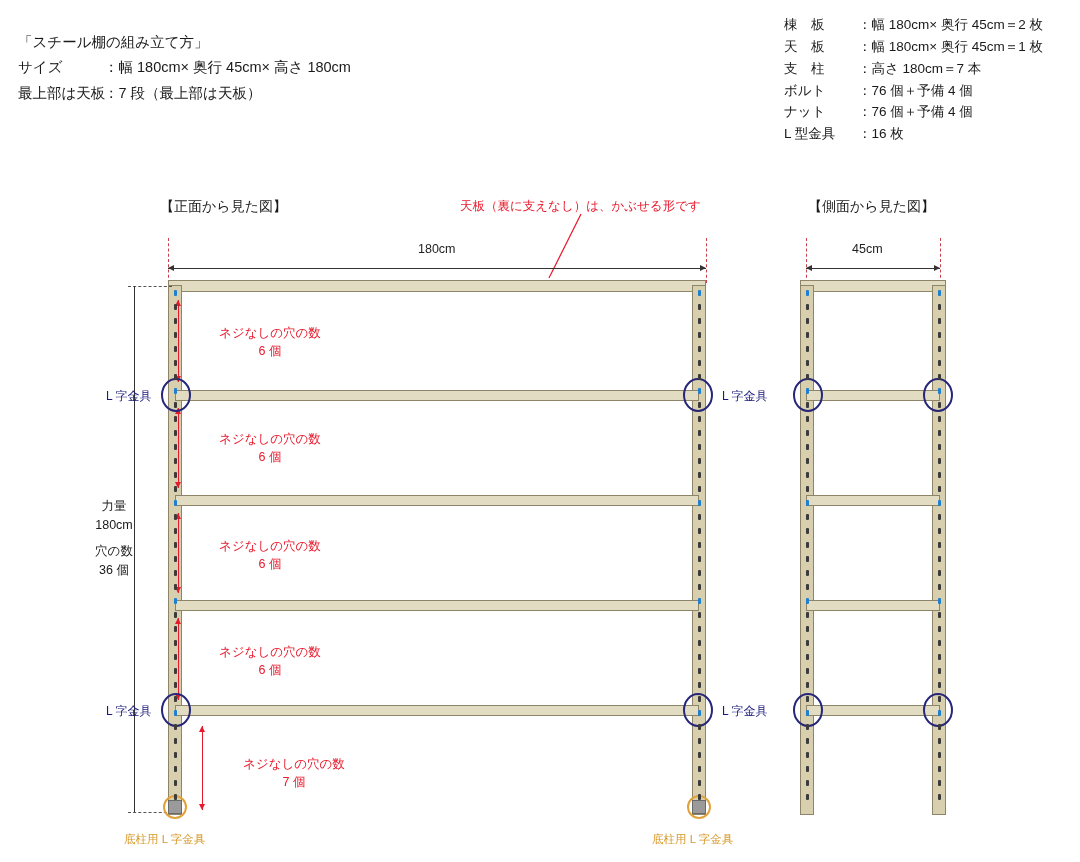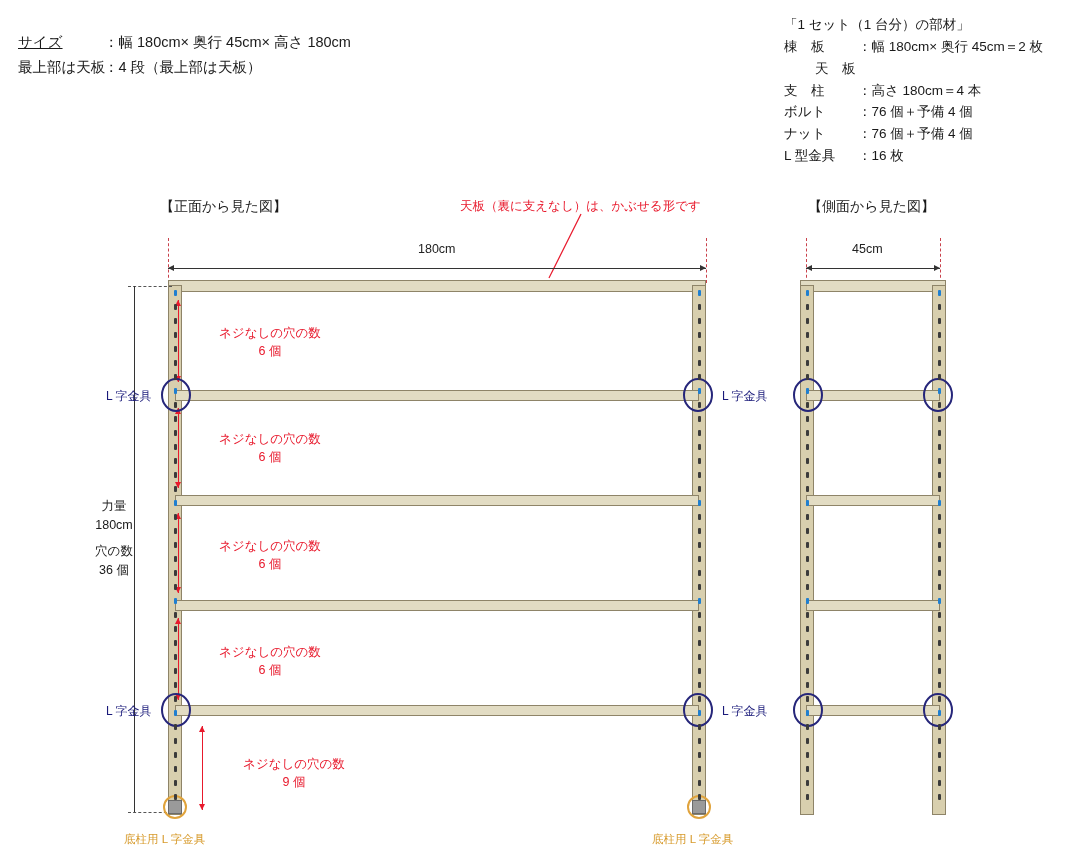--- a/index.html
+++ b/index.html
@@ -62,40 +62,41 @@
   .foot{background:#9a9a9a;border:1px solid #6a6a6a;box-sizing:border-box;}
   .footring{border:2px solid #e0a33c;border-radius:50%;box-sizing:border-box;}
   .foot-label{font-size:11.5px;color:#d79a2b;}
 
   .vlabel{font-size:12.5px;text-align:center;line-height:1.5;}
 </style>
 </head>
 <body>
 
 <div class="abs" id="title-block">
+  <div>「スチール棚の組み立て方」</div>
   <div class="nowrap">
-    <span style="display:inline-block;width:86px;text-decoration:underline;">サイズ</span><span>：幅 180cm× 奥行 45cm× 高さ 180cm</span>
+    <span style="display:inline-block;width:86px;">サイズ</span><span>：幅 180cm× 奥行 45cm× 高さ 180cm</span>
   </div>
   <div class="nowrap">
-    <span style="display:inline-block;width:86px;">最上部は天板</span><span>：4 段（最上部は天板）</span>
+    <span style="display:inline-block;width:86px;">最上部は天板</span><span>：7 段（最上部は天板）</span>
   </div>
 </div>
 
 <div class="abs" id="parts-block">
-  <div>「1 セット（1 台分）の部材」</div>
   <div class="parts-row">
       <span class="parts-label" style="width:74px;">棟　板</span>
       <span class="parts-value">：幅 180cm× 奥行 45cm＝2 枚</span>
     </div>
   <div class="parts-row">
-      <span class="parts-label" style="width:74px;margin-left:31px;">天　板</span>
+      <span class="parts-label" style="width:74px;">天　板</span>
+      <span class="parts-value">：幅 180cm× 奥行 45cm＝1 枚</span>
     </div>
   <div class="parts-row">
       <span class="parts-label" style="width:74px;">支　柱</span>
-      <span class="parts-value">：高さ 180cm＝4 本</span>
+      <span class="parts-value">：高さ 180cm＝7 本</span>
     </div>
   <div class="parts-row">
       <span class="parts-label" style="width:74px;">ボルト</span>
       <span class="parts-value">：76 個＋予備 4 個</span>
     </div>
   <div class="parts-row">
       <span class="parts-label" style="width:74px;">ナット</span>
       <span class="parts-value">：76 個＋予備 4 個</span>
     </div>
   <div class="parts-row">
@@ -164,21 +165,21 @@
 
 <div class="abs redarrow" style="left:178px;top:618px;height:82px;"></div>
 <div class="abs redtext" style="left:185px;top:643px;width:170px;">
   <div>ネジなしの穴の数</div>
   <div>6 個</div>
 </div>
 
 <div class="abs redarrow" style="left:202px;top:726px;height:84px;"></div>
 <div class="abs redtext" style="left:209px;top:755px;width:170px;">
   <div>ネジなしの穴の数</div>
-  <div>9 個</div>
+  <div>7 個</div>
 </div>
 
 <div class="abs circle" style="left:161px;top:378px;width:30px;height:34px;"></div>
 <div class="abs circle" style="left:683px;top:378px;width:30px;height:34px;"></div>
 <div class="abs circle" style="left:161px;top:693px;width:30px;height:34px;"></div>
 <div class="abs circle" style="left:683px;top:693px;width:30px;height:34px;"></div>
 
 <div class="abs lj-label" style="left:106px;top:388px;">L 字金具</div>
 <div class="abs lj-label" style="left:722px;top:388px;">L 字金具</div>
 <div class="abs lj-label" style="left:106px;top:703px;">L 字金具</div>

